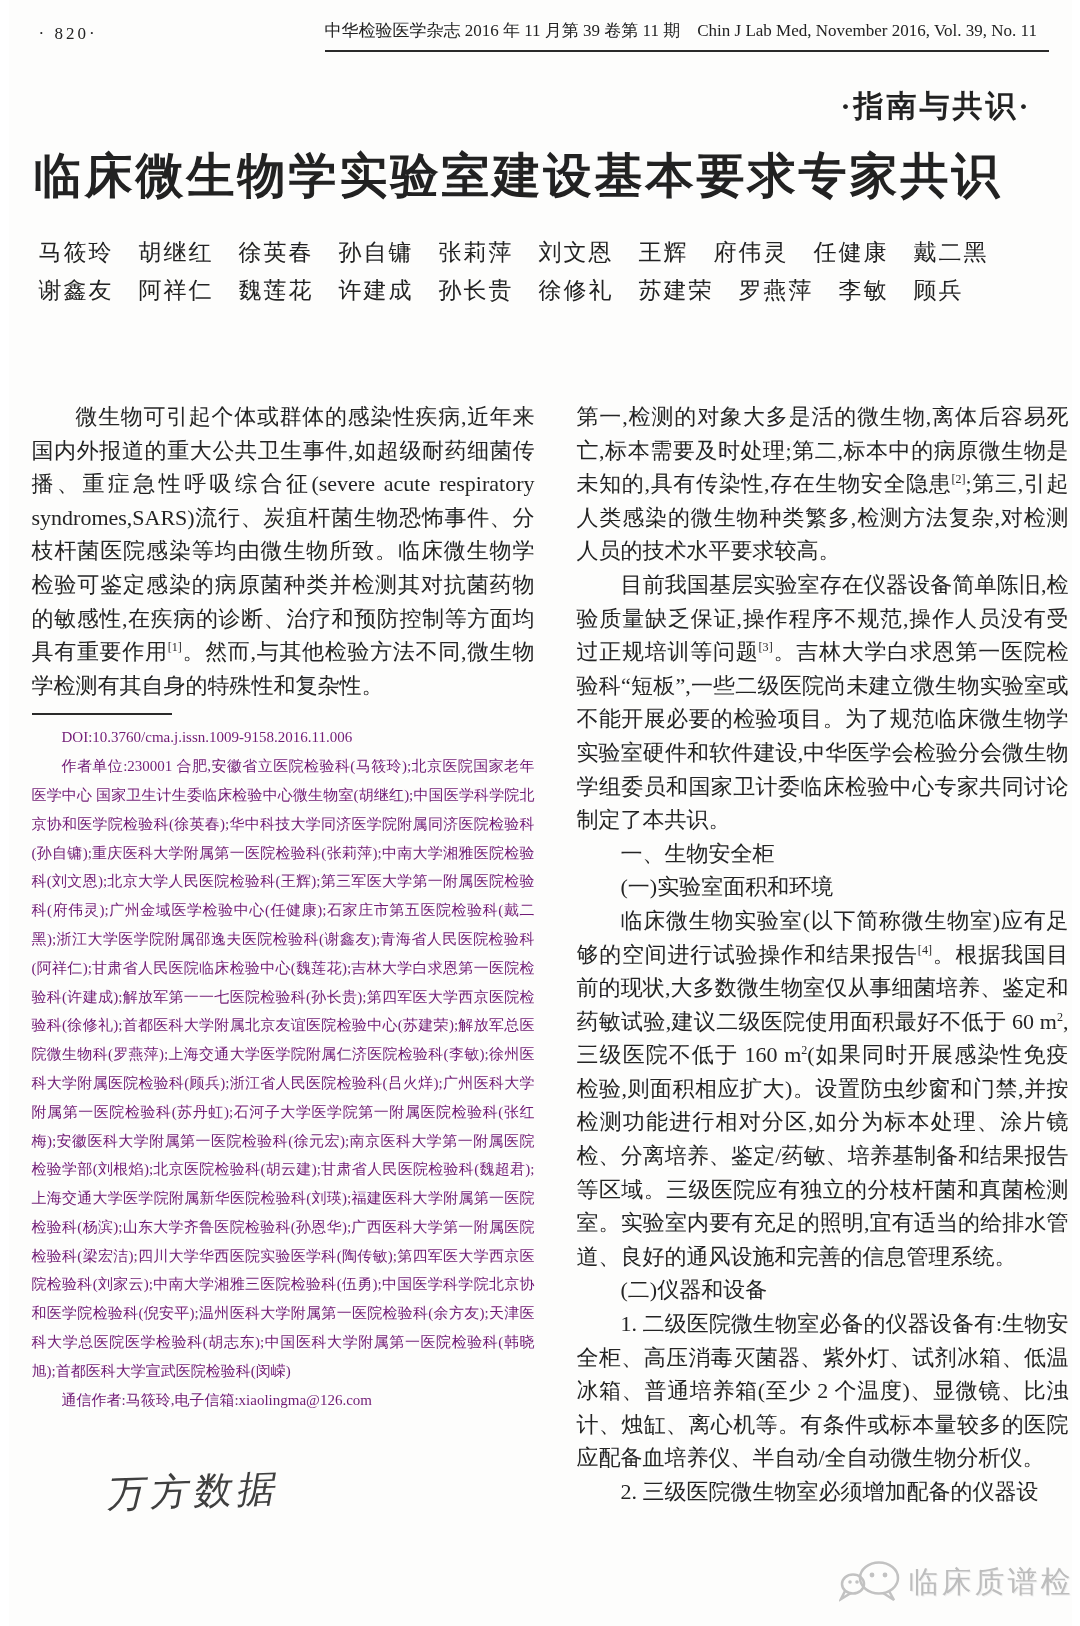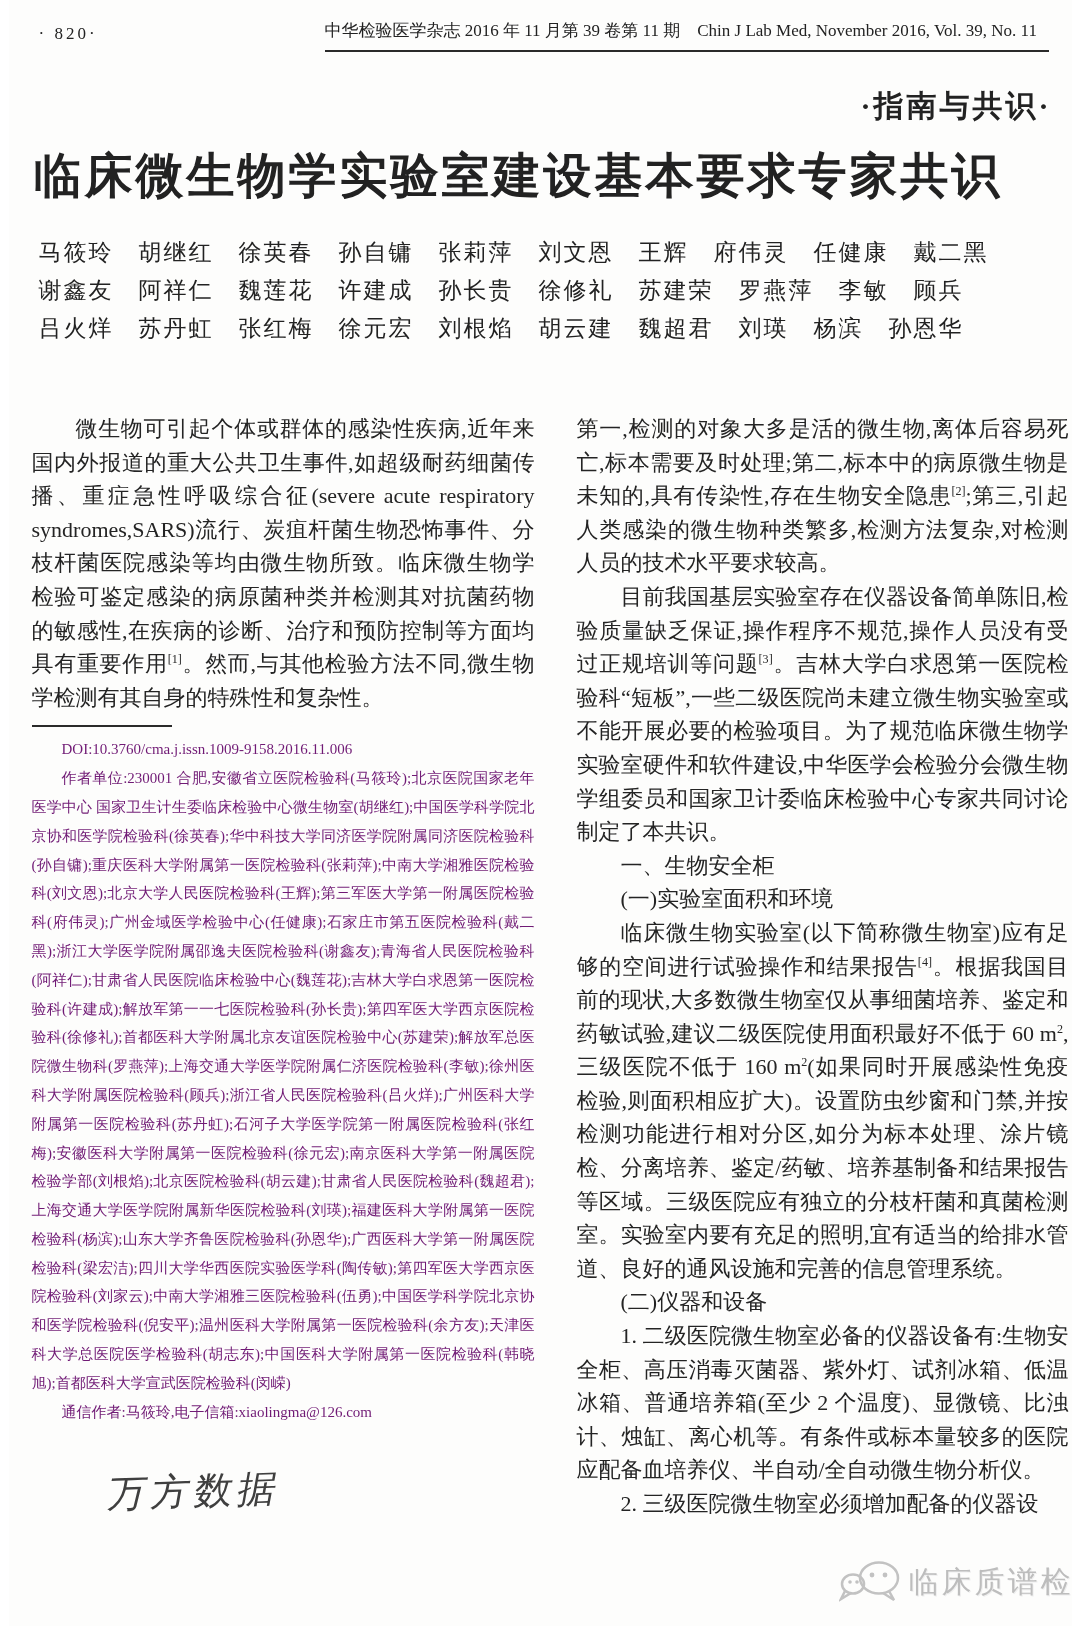--- a/index.html
+++ b/index.html
@@ -13,31 +13,31 @@
   .pagenum{
     position:absolute;left:30px;top:24px;
     font-size:17px;letter-spacing:3px;white-space:nowrap;
   }
   .jline{
     position:absolute;left:316px;top:19px;width:724px;
     font-size:17px;text-align:left;white-space:nowrap;
     border-bottom:2px solid #2a2a2a;padding-bottom:8px;
   }
   .section-label{
-    position:absolute;top:86px;right:20px;
+    position:absolute;top:86px;right:40px;
     font-size:30px;font-weight:700;letter-spacing:3px;white-space:nowrap;
   }
   .title{
     position:absolute;top:144px;left:25px;margin:0;
     font-size:48px;font-weight:700;letter-spacing:3px;white-space:nowrap;
   }
   .authors{position:absolute;top:234px;left:30px;font-size:23px;}
   .arow{height:38px;line-height:38px;white-space:nowrap;letter-spacing:2px;}
   
-  .col{position:absolute;top:412px;}
+  .col{position:absolute;top:400px;}
   .col.leftcol{left:23px;width:503px;}
   .col.rightcol{left:568px;width:492px;}
   .body-p{
     margin:0;font-size:22px;line-height:33.6px;
     text-align:justify;text-indent:2em;color:#242424;
   }
   .body-p.cont{text-indent:0;}
   sup{font-size:0.55em;line-height:0;}
   .sep{width:140px;height:0;border-top:2px solid #2a2a2a;margin:11px 0 8px 0;}
   .fn-p{
@@ -67,21 +67,20 @@
   <span class="pagenum">· 820·</span>
   <span class="jline">中华检验医学杂志 2016 年 11 月第 39 卷第 11 期　Chin J Lab Med, November 2016, Vol. 39, No. 11</span>
 
   <div class="section-label">·指南与共识·</div>
 
   <h1 class="title">临床微生物学实验室建设基本要求专家共识</h1>
 
   <div class="authors">
     <div class="arow">马筱玲　胡继红　徐英春　孙自镛　张莉萍　刘文恩　王辉　府伟灵　任健康　戴二黑</div>
     <div class="arow">谢鑫友　阿祥仁　魏莲花　许建成　孙长贵　徐修礼　苏建荣　罗燕萍　李敏　顾兵</div>
-    <div class="arow">吕火烊　苏丹虹　张红梅　徐元宏　刘根焰　胡云建　魏超君　刘瑛　杨滨　孙恩华</div>
   </div>
 
   <div class="col leftcol">
     <p class="body-p"><span>微生物可引起个体或群体的感染性疾病,近年来国内外报道的重大公共卫生事件,如超级耐药细菌传播、重症急性呼吸综合征(severe acute respiratory syndromes,SARS)流行、炭疽杆菌生物恐怖事件、分枝杆菌医院感染等均由微生物所致。临床微生物学检验可鉴定感染的病原菌种类并检测其对抗菌药物的敏感性,在疾病的诊断、治疗和预防控制等方面均具有重要作用</span><sup>[1]</sup><span>。然而,与其他检验方法不同,微生物学检测有其自身的特殊性和复杂性。</span></p>
     <div class="sep"></div>
     <div class="footnote">
       <p class="fn-p">DOI:10.3760/cma.j.issn.1009-9158.2016.11.006</p>
       <p class="fn-p">作者单位:230001 合肥,安徽省立医院检验科(马筱玲);北京医院国家老年医学中心 国家卫生计生委临床检验中心微生物室(胡继红);中国医学科学院北京协和医学院检验科(徐英春);华中科技大学同济医学院附属同济医院检验科(孙自镛);重庆医科大学附属第一医院检验科(张莉萍);中南大学湘雅医院检验科(刘文恩);北京大学人民医院检验科(王辉);第三军医大学第一附属医院检验科(府伟灵);广州金域医学检验中心(任健康);石家庄市第五医院检验科(戴二黑);浙江大学医学院附属邵逸夫医院检验科(谢鑫友);青海省人民医院检验科(阿祥仁);甘肃省人民医院临床检验中心(魏莲花);吉林大学白求恩第一医院检验科(许建成);解放军第一一七医院检验科(孙长贵);第四军医大学西京医院检验科(徐修礼);首都医科大学附属北京友谊医院检验中心(苏建荣);解放军总医院微生物科(罗燕萍);上海交通大学医学院附属仁济医院检验科(李敏);徐州医科大学附属医院检验科(顾兵);浙江省人民医院检验科(吕火烊);广州医科大学附属第一医院检验科(苏丹虹);石河子大学医学院第一附属医院检验科(张红梅);安徽医科大学附属第一医院检验科(徐元宏);南京医科大学第一附属医院检验学部(刘根焰);北京医院检验科(胡云建);甘肃省人民医院检验科(魏超君);上海交通大学医学院附属新华医院检验科(刘瑛);福建医科大学附属第一医院检验科(杨滨);山东大学齐鲁医院检验科(孙恩华);广西医科大学第一附属医院检验科(梁宏洁);四川大学华西医院实验医学科(陶传敏);第四军医大学西京医院检验科(刘家云);中南大学湘雅三医院检验科(伍勇);中国医学科学院北京协和医学院检验科(倪安平);温州医科大学附属第一医院检验科(余方友);天津医科大学总医院医学检验科(胡志东);中国医科大学附属第一医院检验科(韩晓旭);首都医科大学宣武医院检验科(闵嵘)</p>
       <p class="fn-p">通信作者:马筱玲,电子信箱:xiaolingma@126.com</p>
     </div>

